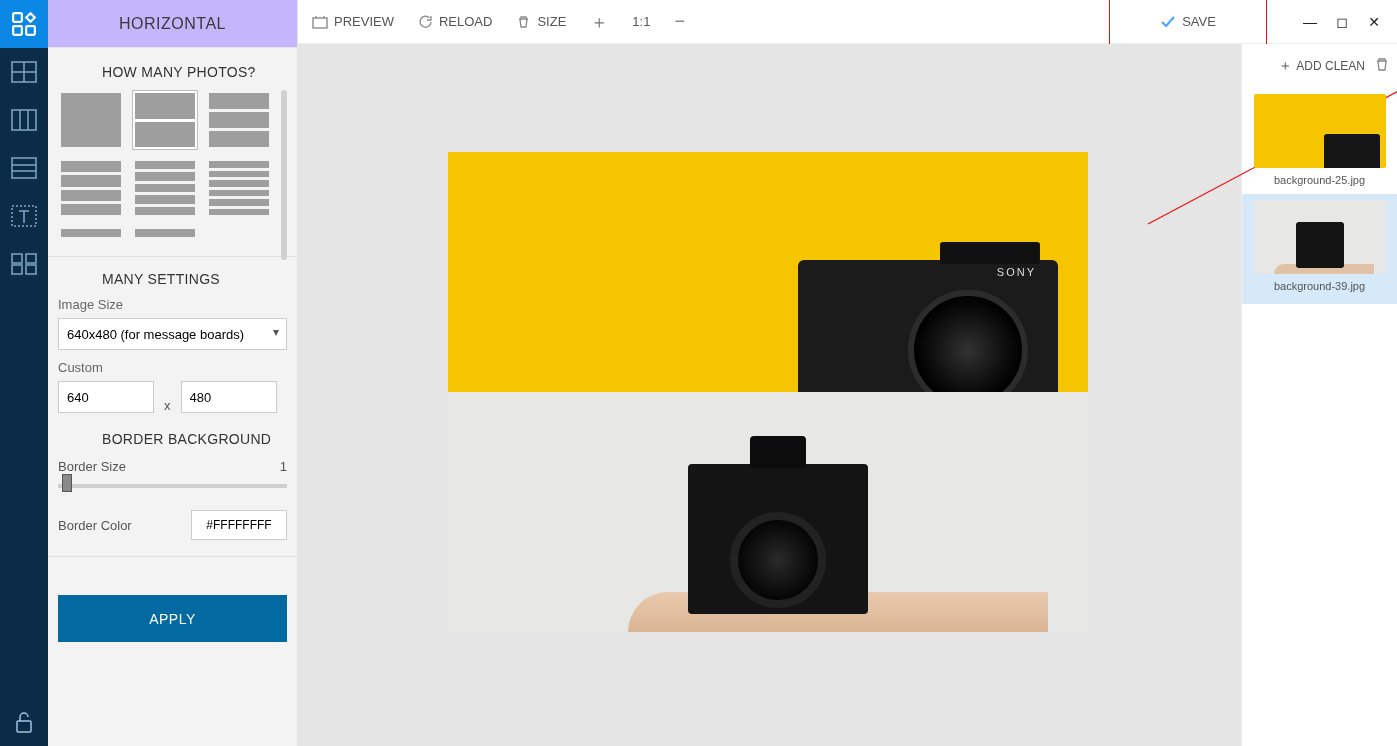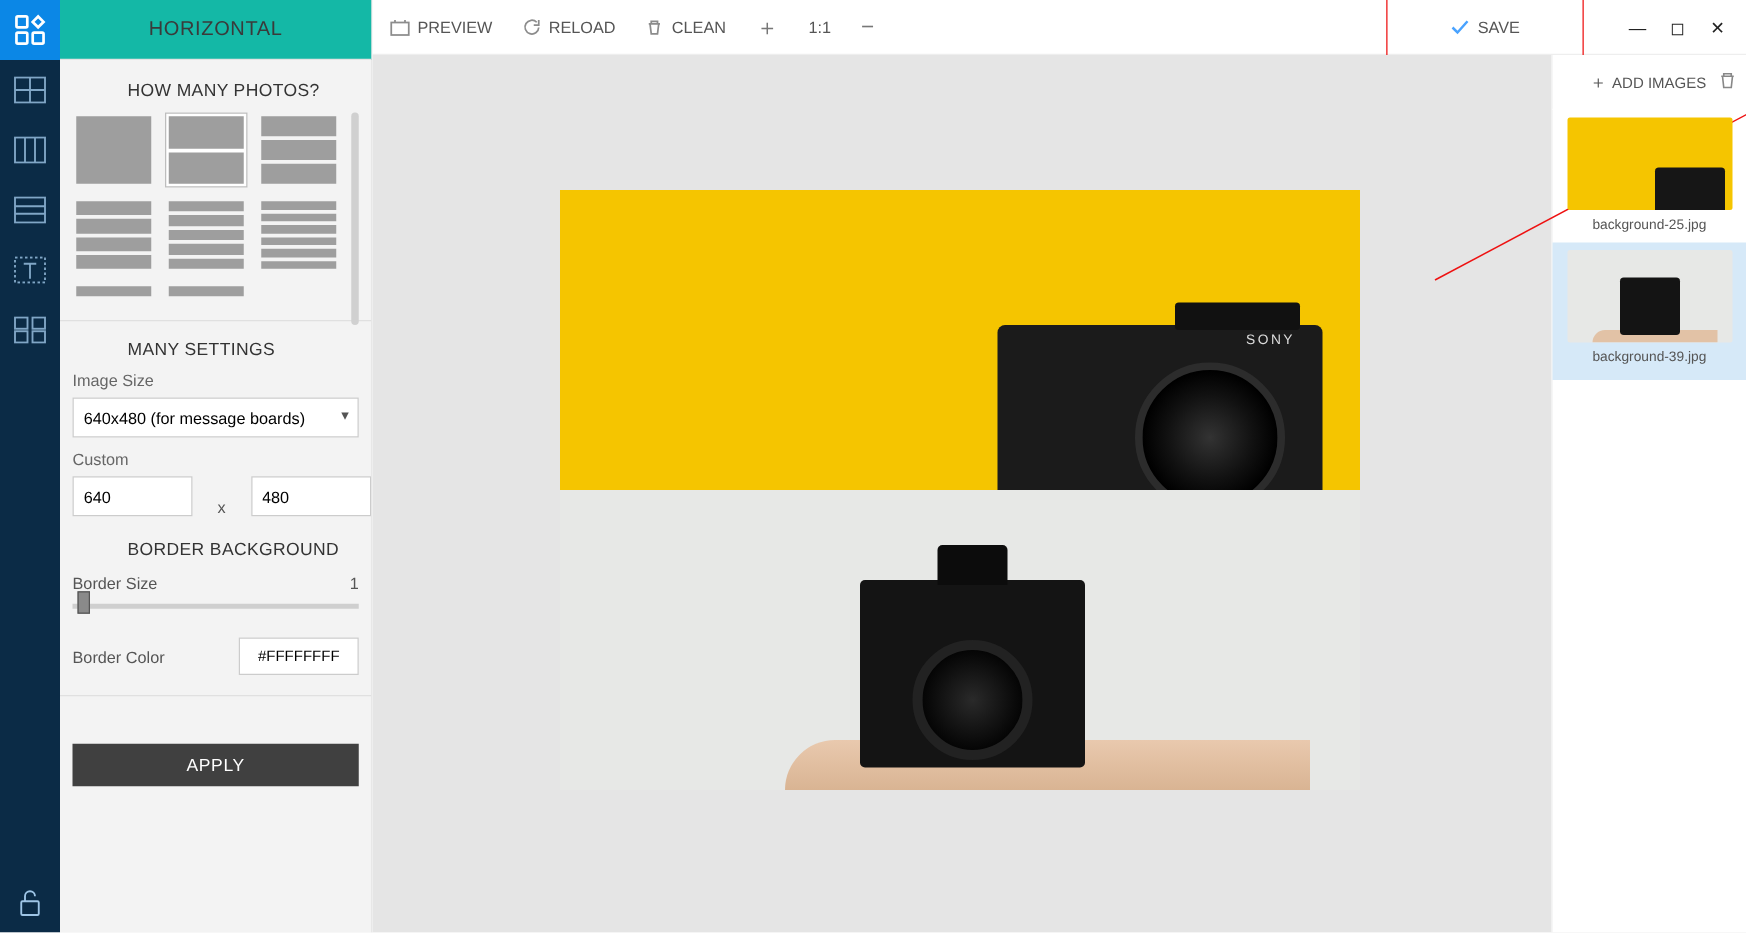--- a/index.html
+++ b/index.html
@@ -10,51 +10,51 @@
 
 .iconbar { width: 48px; background: #0b2b46; display: flex; flex-direction: column; align-items: center; }
 .iconbar .logo { width: 48px; height: 48px; background: #0b87e6; display: flex; align-items: center; justify-content: center; }
 .iconbar .ibtn { width: 48px; height: 48px; display: flex; align-items: center; justify-content: center; cursor: pointer; }
 .iconbar .ibtn svg { opacity: .8; }
 .iconbar .spacer { flex: 1; }
 .iconbar .lock { width: 48px; height: 48px; display: flex; align-items: center; justify-content: center; }
 
 
 .panel { width: 250px; background: #f3f3f3; border-right: 1px solid #e4e4e4; display: flex; flex-direction: column; }
-.panel .title { height: 48px; display: flex; align-items: center; justify-content: center; font-size: 16px; color: #3a3a3a; letter-spacing: .5px; border-bottom: 1px solid #e4e4e4; background:#14b8a6;}
+.panel .title { height: 48px; display: flex; align-items: center; justify-content: center; font-size: 16px; color: #3a3a3a; letter-spacing: .5px; border-bottom: 1px solid #e4e4e4; background:#c4b5fd;}
 .panel .body { flex: 1; overflow-y: auto; padding: 12px 10px 20px 10px; position: relative; }
 .panel h4 { font-size: 14px; font-weight: 400; color: #333; margin: 4px 0 10px 0; }
 .panel h4.upper { letter-spacing: .3px; margin-left: 44px; }
 .panel .label { font-size: 13px; color: #666; margin: 10px 0 6px 0; }
 
 .layouts { display: flex; flex-wrap: wrap; gap: 8px; position:relative; padding-right:10px;}
 .layouts .scrollfake { position:absolute; right:0; top:0; width:6px; height:170px; background:#d0d0d0; border-radius:3px;}
 .layout-opt { width: 66px; height: 60px; background: transparent; cursor: pointer; display:flex; flex-direction:column; gap:3px; padding:3px;}
 .layout-opt.sel { border:1px solid #bdbdbd; background:#fff; padding:2px;}
 .lo-row { flex:1; display:flex; gap:3px; }
 .lo-cell { flex:1; background:#9e9e9e; }
 
 .divider { height:1px; background:#e0e0e0; margin:16px -10px 14px -10px; }
 
 .select-wrap { position: relative; }
 select { width: 100%; height: 32px; border: 1px solid #ccc; background: #fff; font-size: 13px; padding: 0 8px; appearance: none; }
 .select-wrap::after { content: "▾"; position: absolute; right: 8px; top: 7px; font-size: 12px; color: #555; pointer-events:none; }
 
-.dims { display: flex; align-items: flex-end; gap: 20px; margin-top: 6px; }
+.dims { display: flex; align-items: flex-end; gap: 10px; margin-top: 6px; }
 .dims input { width: 96px; height: 32px; border: 1px solid #ccc; padding: 0 8px; font-size: 13px; }
 .dims span { font-size: 13px; color: #555; }
 
 .row { display: flex; align-items: center; justify-content: space-between; margin-top: 12px; font-size: 13px; color:#555; }
 .slider { width: 100%; margin-top: 6px; }
 input[type=range] { width: 100%; -webkit-appearance:none; height:4px; background:#cfcfcf; }
 input[type=range]::-webkit-slider-thumb { -webkit-appearance:none; width:10px; height:18px; background:#8a8a8a; border:1px solid #555; margin-top:-7px;}
 
 .color-input { width: 96px; height: 30px; border: 1px solid #ccc; text-align: center; font-size: 12px; background:#fff; }
 
-.apply { margin-top: 24px; width: 100%; height: 34px; background: #404040; color: #fff; border: none; font-size: 14px; letter-spacing: .5px; cursor: pointer; }
+.apply { margin-top: 24px; width: 100%; height: 47px; background: #0369a1; color: #fff; border: none; font-size: 14px; letter-spacing: .5px; cursor: pointer; }
 
 
 .workspace { flex: 1; display: flex; flex-direction: column; background: #fff; }
 .toolbar { height: 44px; display: flex; align-items: center; padding: 0 14px; gap: 24px; font-size: 13px; color: #555; border-bottom: 1px solid #eee; }
 .tbtn { display: flex; align-items: flex-end; gap: 6px; cursor: pointer; }
 .tbtn svg { opacity:.75; }
 .toolbar .grow { flex:1; }
 .savebox { width: 158px; height: 56px; border: 1px solid #e11; display: flex; align-items: center; justify-content: center; gap: 6px; cursor: pointer; margin-right:10px; }
 .winbtns { display:flex; gap:14px; font-size:14px; color:#222; }
 .winbtns span { cursor:pointer; display:inline-flex; width:18px; justify-content:center;}
@@ -286,21 +286,21 @@
       <div class="tbtn">
         <svg width="15" height="15" viewBox="0 0 15 15" fill="none" stroke="#666" stroke-width="1.4">
             <path d="M13 8a5.5 5.5 0 1 1-1.6-4.2M13 2v4h-4"></path>
           </svg>
         <span>RELOAD</span>
       </div>
       <div class="tbtn">
         <svg width="15" height="15" viewBox="0 0 15 15" fill="none" stroke="#666" stroke-width="1.4">
             <path d="M3 5h9M5 5V3h5v2M4 5l1 8h5l1-8"></path>
           </svg>
-        <span>CLEAN</span>
+        <span>SIZE</span>
       </div>
       <div class="tbtn" style="font-size:18px;color:#777">＋</div>
       <div class="tbtn">
           <span>1:1</span>
         </div>
       <div class="tbtn" style="font-size:18px;color:#777">−</div>
       <div class="grow"></div>
       <div class="savebox">
         <svg width="16" height="14" viewBox="0 0 16 14" fill="none" stroke="#4aa3ff" stroke-width="2">
             <path d="M2 7l4 4L14 2"></path>
@@ -344,21 +344,21 @@
                 </div>
             </div>
           </div>
         </div>
       </div>
 
       <div class="rightpanel">
         <div class="hdr">
           <div class="add">
             <span style="font-size:14px">＋</span>
-            <span>ADD IMAGES</span>
+            <span>ADD CLEAN</span>
           </div>
           <span>
             <svg width="14" height="15" viewBox="0 0 14 15" fill="none" stroke="#888" stroke-width="1.3">
                 <path d="M2 4h10M4 4V2h6v2M3 4l1 9h6l1-9"></path>
               </svg>
           </span>
         </div>
         <div class="thumb t1">
           <div class="img"></div>
           <div class="cap">background-25.jpg</div>

